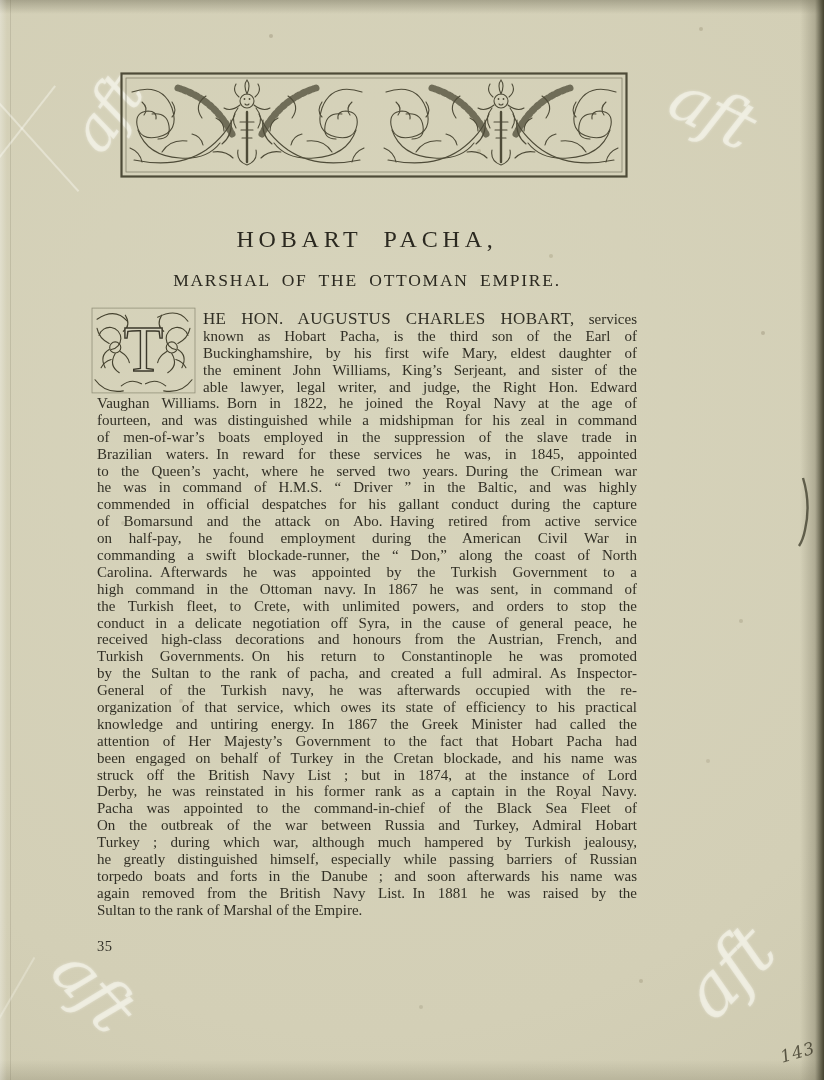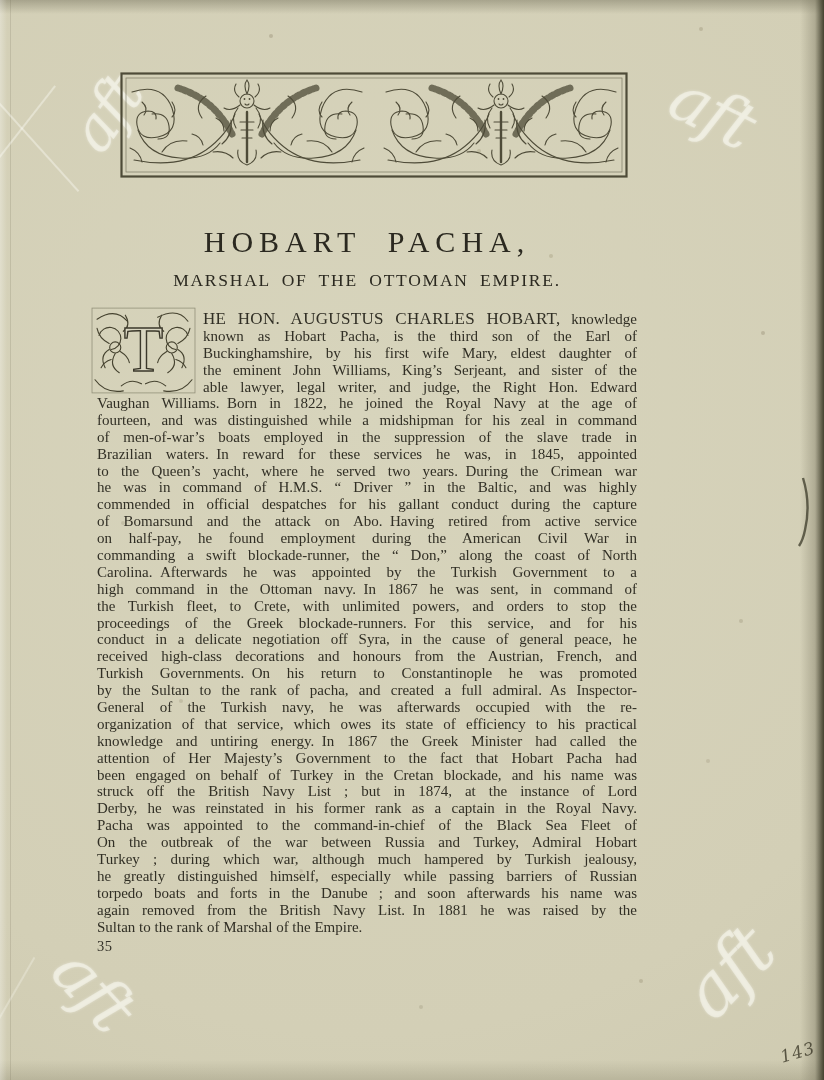--- a/index.html
+++ b/index.html
@@ -34,21 +34,21 @@
     letter-spacing:-2px;line-height:1;user-select:none;}
   .wm-tl{left:106px;top:113px;font-size:60px;transform:translate(-50%,-50%) rotate(-55deg);}
   .wm-tr{left:712px;top:112px;font-size:66px;transform:translate(-50%,-50%) rotate(27deg);}
   .wm-bl{left:93px;top:990px;font-size:66px;transform:translate(-50%,-50%) rotate(48deg);}
   .wm-br{left:728px;top:972px;font-size:72px;transform:translate(-50%,-50%) rotate(-46deg);}
 
   .ornament{position:absolute;left:120px;top:72px;width:508px;height:106px;}
   .flaw-right{position:absolute;left:796px;top:476px;width:16px;height:72px;}
 
   .heading{position:absolute;left:97px;width:540px;text-align:center;color:#2b2920;}
-  .title{top:227px;font-size:30px;letter-spacing:.20em;word-spacing:.45em;line-height:1;}
+  .title{top:227px;font-size:24px;letter-spacing:.20em;word-spacing:.45em;line-height:1;}
   .subtitle{top:272px;font-size:17.5px;letter-spacing:.10em;word-spacing:.30em;line-height:1;}
 
   .dropcap-box{position:absolute;left:91px;top:307px;width:105px;height:87px;}
 
   .bodytext{font-size:15px;line-height:16.9px;color:#312f25;}
   .bl{text-align:justify;text-align-last:justify;height:16.9px;overflow:visible;white-space:nowrap;}
   .caps{font-size:17px;letter-spacing:.02em;}
   .wrapped{position:absolute;left:203px;top:311px;width:434px;}
   .mainlines{position:absolute;left:97px;top:395px;width:540px;}
   .bl.lastline{text-align-last:left;}
@@ -131,21 +131,21 @@
       <circle cx="24" cy="40" r="5.5"></circle>
       <path d="M24,46 q-7,12 4,19 M18,36 q-10,-5 -12,-15 M29,44 q8,5 9,11 M20,52 q-7,2 -10,8"></path>
 
       <circle cx="80" cy="40" r="5.5"></circle>
       <path d="M80,46 q7,12 -4,19 M86,36 q10,-5 12,-15 M75,44 q-8,5 -9,11 M84,52 q7,2 10,8"></path>
     </g>
     <text x="52" y="63" text-anchor="middle" font-family="Liberation Serif, serif" font-size="64" fill="#d9d6c1" stroke="#3a372a" stroke-width="1.4">T</text>
   </svg>
 
   <div class="bodytext wrapped">
-    <div class="bl"><span class="caps">HE HON. AUGUSTUS CHARLES HOBART,</span><span> knowledge</span></div>
+    <div class="bl"><span class="caps">HE HON. AUGUSTUS CHARLES HOBART,</span><span> services</span></div>
     <div>
         <div class="bl">known as Hobart Pacha, is the third son of the Earl of</div>
         <div class="bl">Buckinghamshire, by his first wife Mary, eldest daughter of</div>
         <div class="bl">the eminent John Williams, King’s Serjeant, and sister of the</div>
         <div class="bl">able lawyer, legal writer, and judge, the Right Hon. Edward</div>
       </div>
   </div>
 
   <div class="bodytext mainlines">
     <div>
@@ -155,21 +155,20 @@
         <div class="bl">Brazilian waters. In reward for these services he was, in 1845, appointed</div>
         <div class="bl">to the Queen’s yacht, where he served two years. During the Crimean war</div>
         <div class="bl">he was in command of H.M.S. “ Driver ” in the Baltic, and was highly</div>
         <div class="bl">commended in official despatches for his gallant conduct during the capture</div>
         <div class="bl">of Bomarsund and the attack on Abo. Having retired from active service</div>
         <div class="bl">on half-pay, he found employment during the American Civil War in</div>
         <div class="bl">commanding a swift blockade-runner, the “ Don,” along the coast of North</div>
         <div class="bl">Carolina. Afterwards he was appointed by the Turkish Government to a</div>
         <div class="bl">high command in the Ottoman navy. In 1867 he was sent, in command of</div>
         <div class="bl">the Turkish fleet, to Crete, with unlimited powers, and orders to stop the</div>
-        <div class="bl">proceedings of the Greek blockade-runners. For this service, and for his</div>
         <div class="bl">conduct in a delicate negotiation off Syra, in the cause of general peace, he</div>
         <div class="bl">received high-class decorations and honours from the Austrian, French, and</div>
         <div class="bl">Turkish Governments. On his return to Constantinople he was promoted</div>
         <div class="bl">by the Sultan to the rank of pacha, and created a full admiral. As Inspector-</div>
         <div class="bl">General of the Turkish navy, he was afterwards occupied with the re-</div>
         <div class="bl">organization of that service, which owes its state of efficiency to his practical</div>
         <div class="bl">knowledge and untiring energy. In 1867 the Greek Minister had called the</div>
         <div class="bl">attention of Her Majesty’s Government to the fact that Hobart Pacha had</div>
         <div class="bl">been engaged on behalf of Turkey in the Cretan blockade, and his name was</div>
         <div class="bl">struck off the British Navy List ; but in 1874, at the instance of Lord</div>

